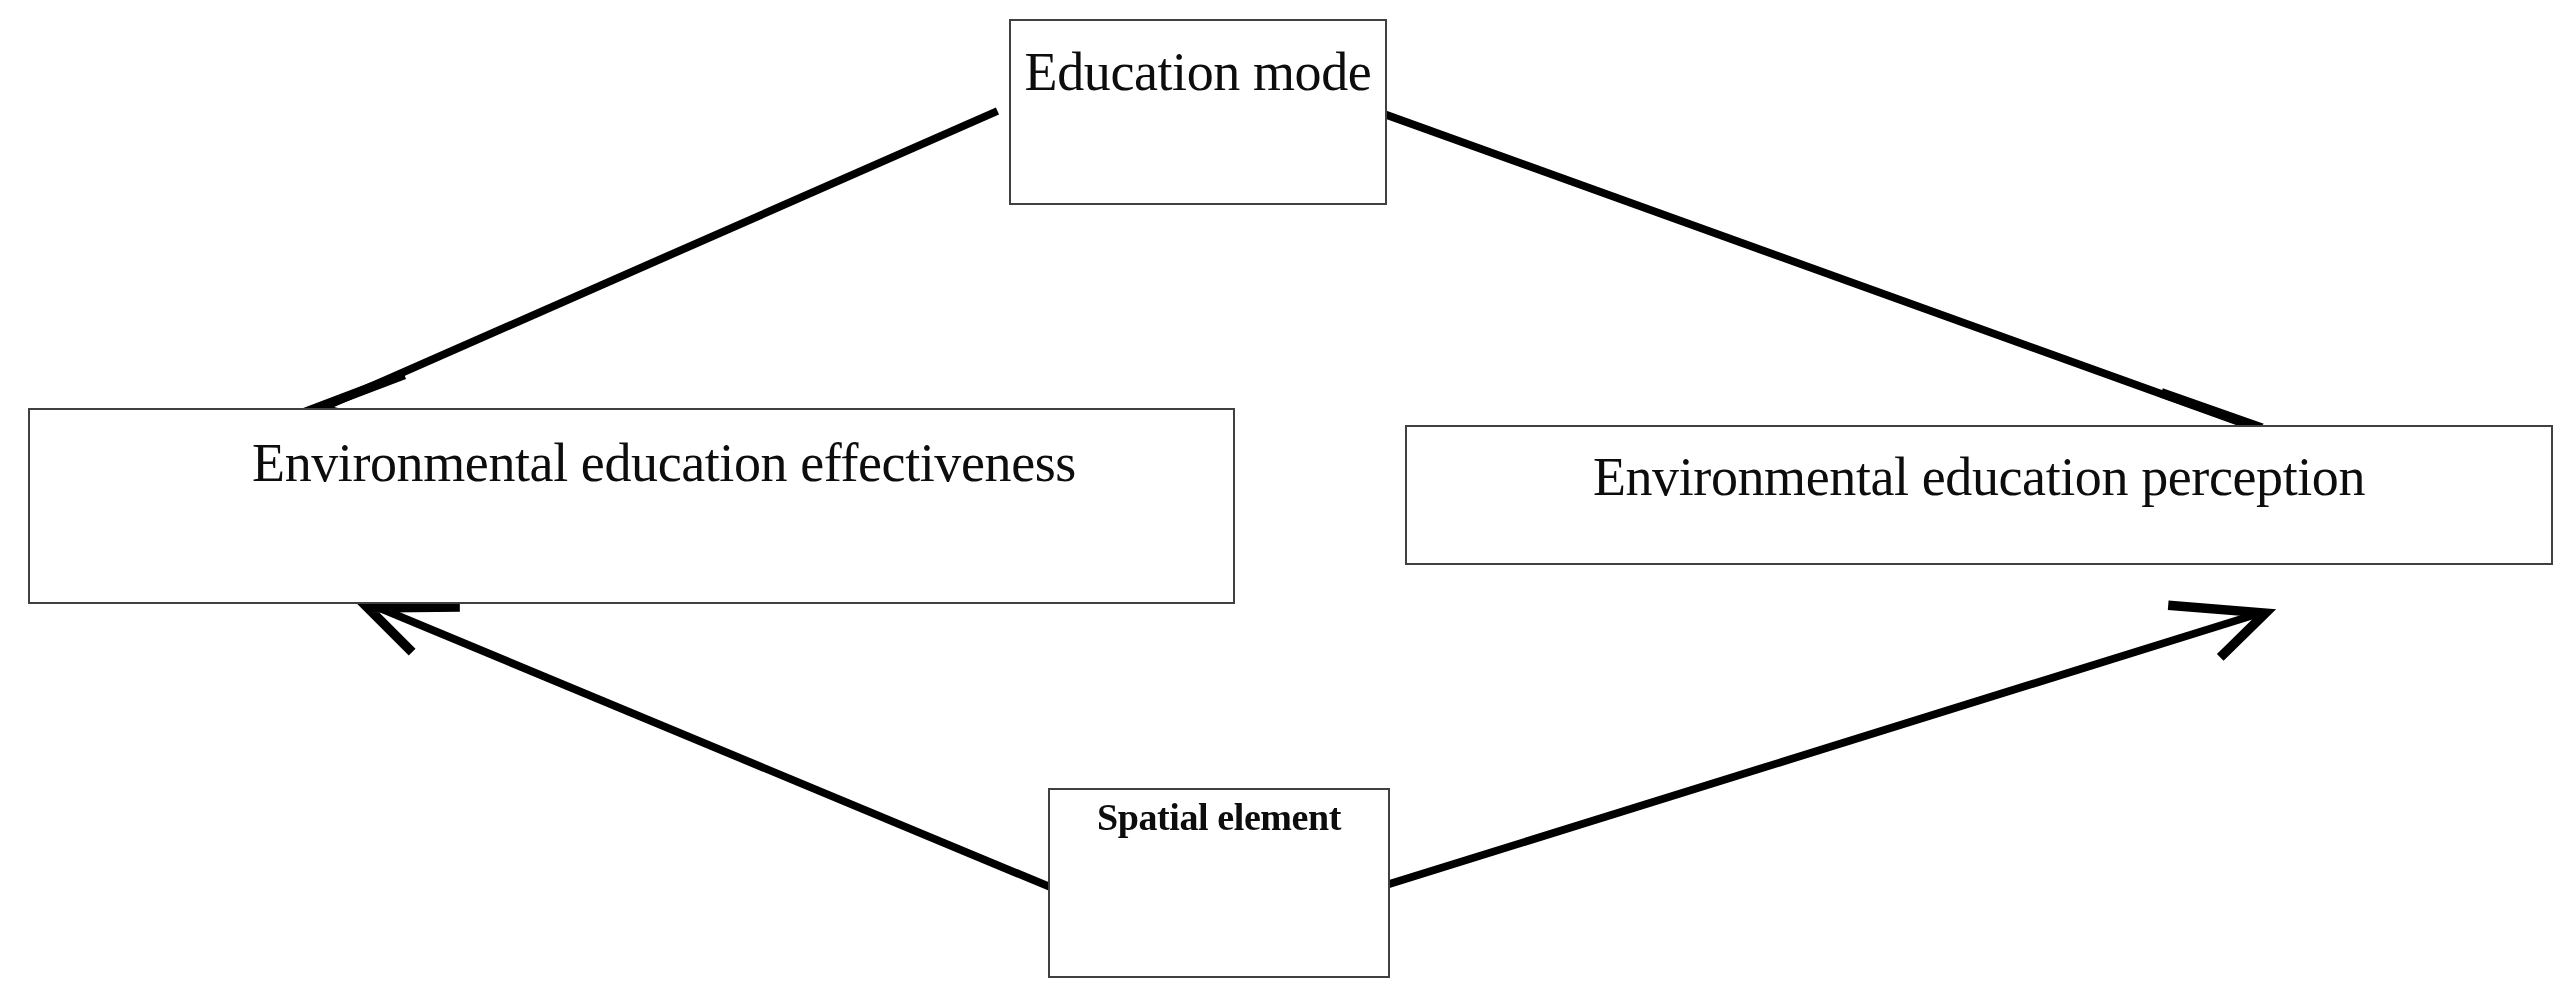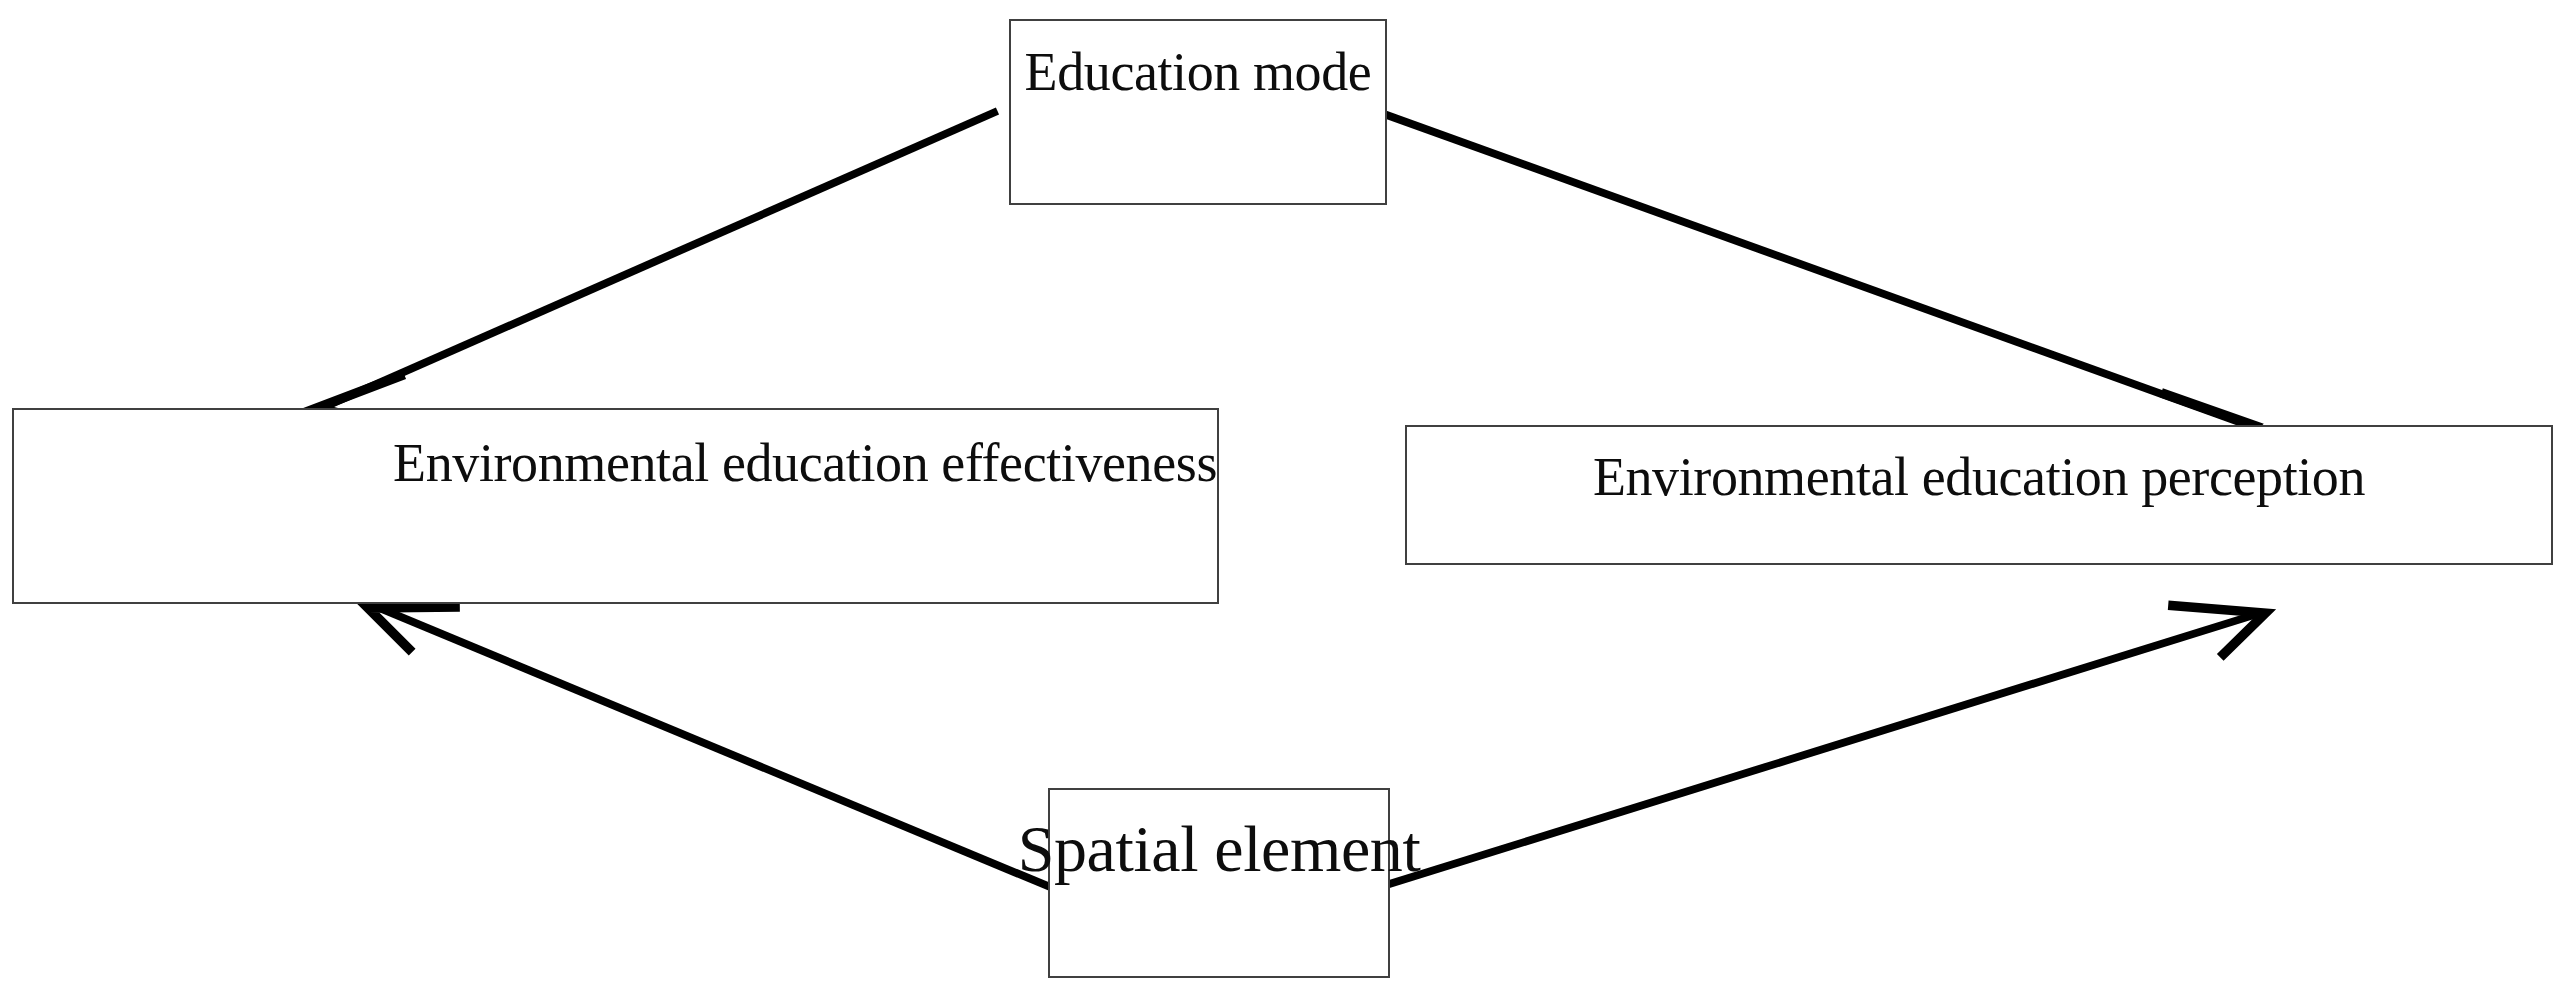--- a/index.html
+++ b/index.html
@@ -48,23 +48,23 @@
     left: 997px;  top: 19px;
     width: 378px;  height: 186px; margin-left: 12px;
   }
   #node-education-mode .node-label {
     font-size: 54px;
     line-height: 1;
     padding-top: 24px;
   }
 
   #node-ee-effectiveness {
-    left: 12px;   top: 408px;
+    left: 28px;   top: 408px;
     width: 1207px; height: 196px;
-    justify-content: flex-end;
+    justify-content: center;
     padding-left: 20px;
   }
   #node-ee-effectiveness .node-label {
     font-size: 54px;
     line-height: 1;
     padding-top: 26px;
     padding-left: 45px;
   }
 
   #node-ee-perception {
@@ -75,23 +75,24 @@
     font-size: 54px;
     line-height: 1;
     padding-top: 22.6px;
   }
 
   #node-spatial-element {
     left: 1048px; top: 788px;
     width: 342px; height: 190px;
   }
   #node-spatial-element .node-label {
-    font-size: 66px;
+    font-size: 38px;
     line-height: 1;
-    padding-top: 26px;
+    padding-top: 8px;
+    font-weight: bold;
   }
 </style>
 </head>
 <body>
 
 <div id="diagram-root">
 
   <svg id="edge-layer" viewBox="0 0 2970 1152" width="2576" height="999" xmlns="http://www.w3.org/2000/svg">
 
     <g>

